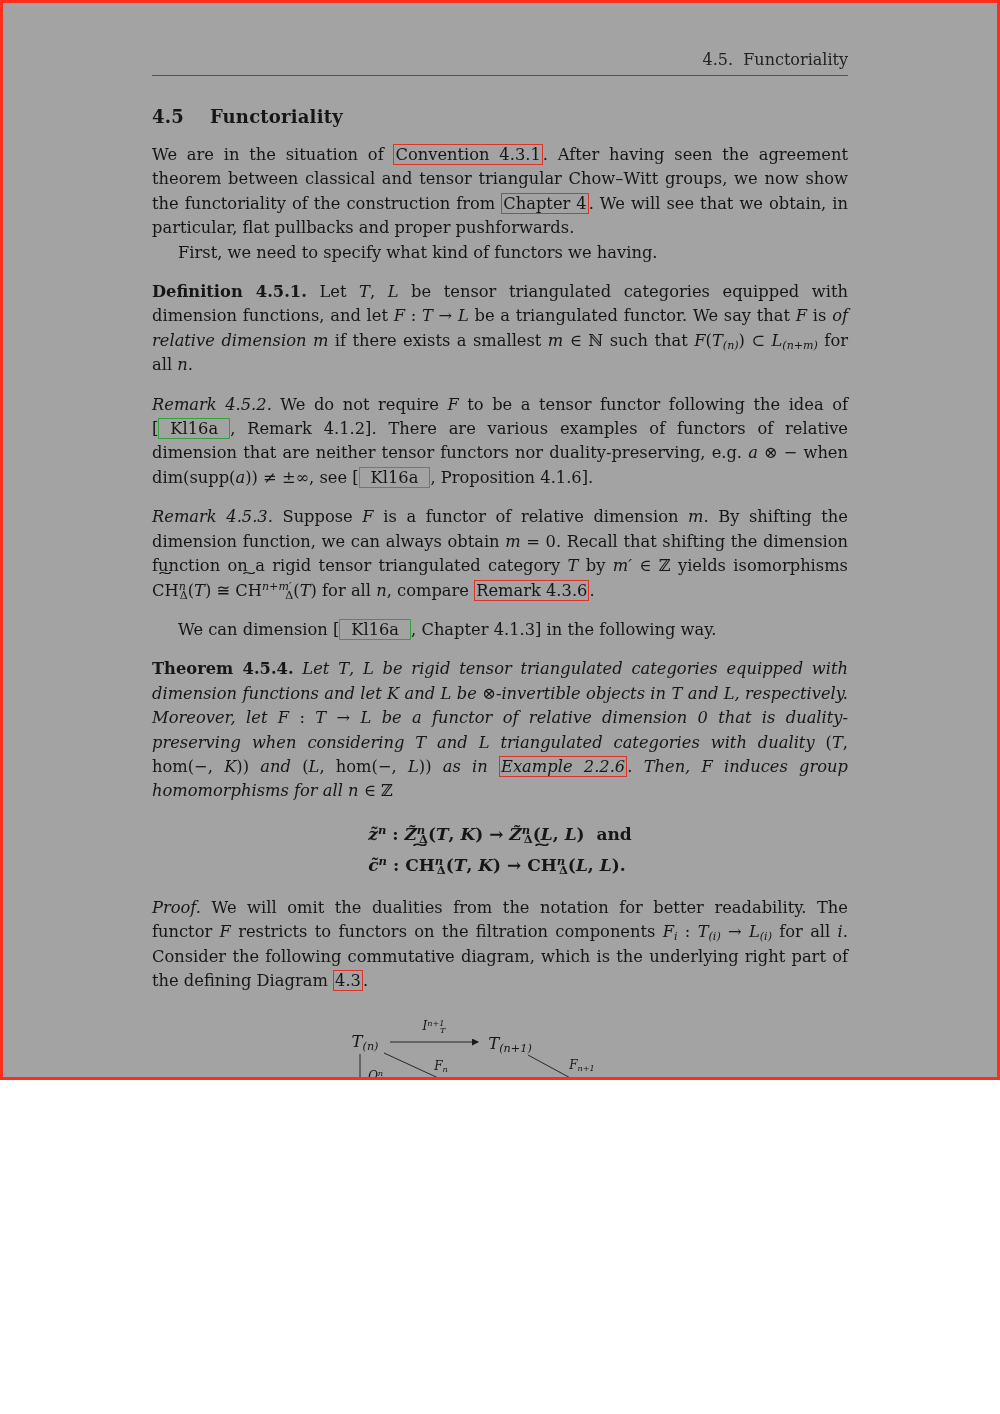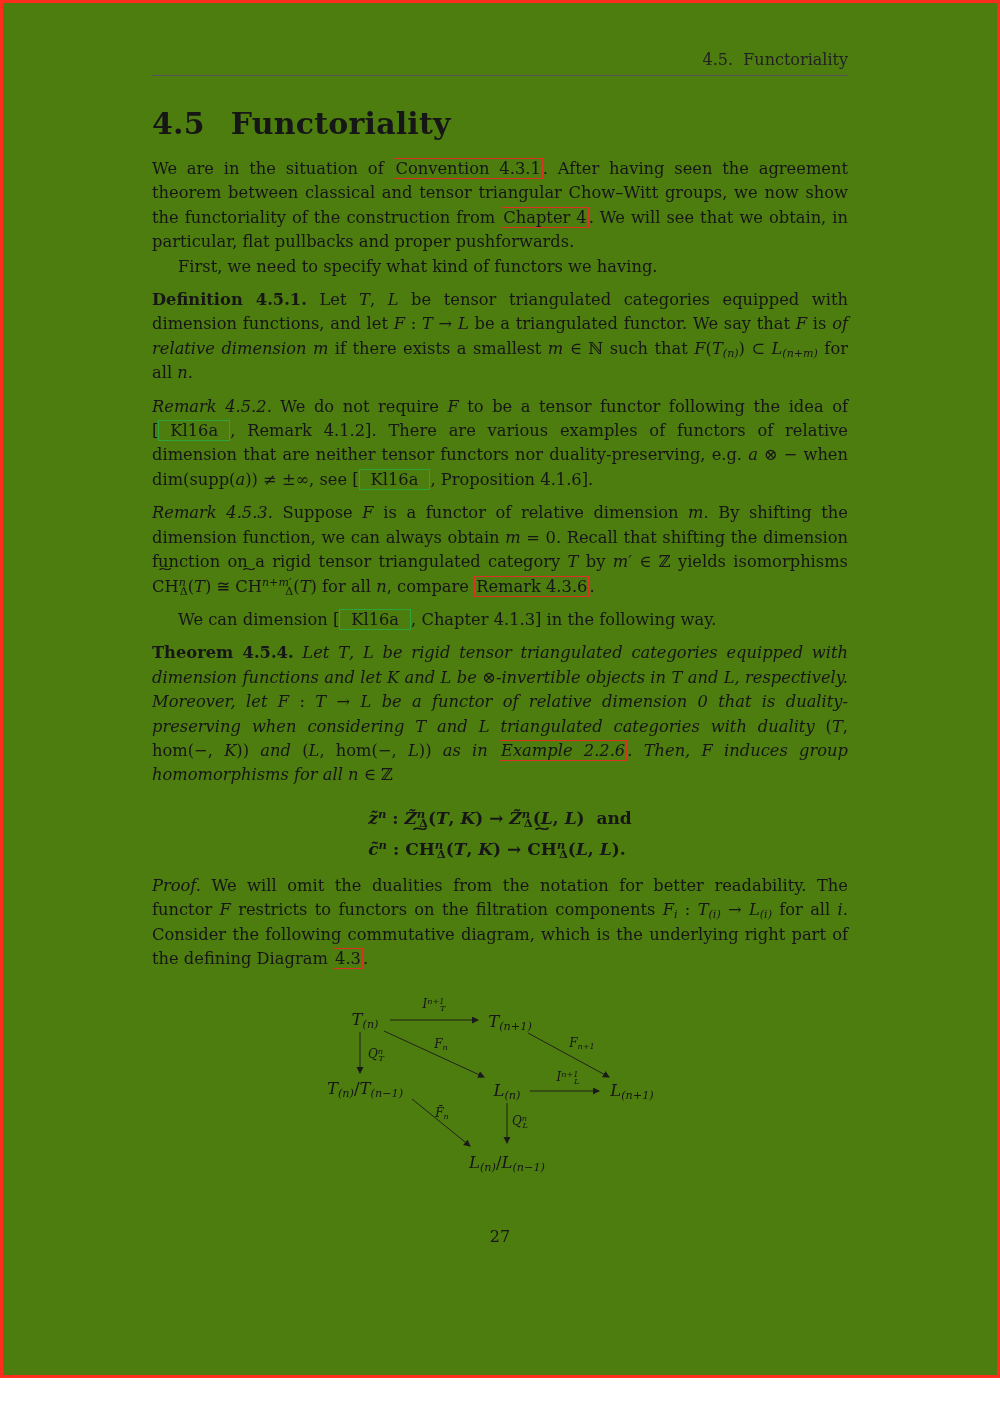--- a/index.html
+++ b/index.html
@@ -1,34 +1,34 @@
 <!DOCTYPE html>
 <html style="--boxr: #dd3326; --boxg: #2fa33c; --pageborder: #ff2d1e;"><head>
 <meta charset="utf-8">
 <style>
   html,body{margin:0;padding:0;background:#ffffff;}
   body{width:1000px;height:1414px;overflow:hidden;}
   .page{
-    position:relative;width:1000px;height:1378px;background:#4d7c0f;
+    position:relative;width:1000px;height:1080px;background:#a3a3a3;
     font-family:"DejaVu Serif","Liberation Serif","DejaVu Sans",serif;
     color:#161616;overflow:hidden;
   }
   .screenshot-border{
     position:absolute;inset:0;border:3px solid var(--pageborder,#ff2d1e);
     pointer-events:none;z-index:20;
   }
   .content{position:absolute;left:152px;right:152px;top:0;}
   .running-head{margin-top:50px;text-align:right;font-size:16px;color:#222;}
   .head-rule{border-bottom:1px solid #555;margin-top:6px;height:0;}
-  h1{margin:30px 0 0 0;font-size:30px;font-weight:700;letter-spacing:.2px;}
+  h1{margin:30px 0 0 0;font-size:18px;font-weight:700;letter-spacing:.2px;}
   h1 .sec-num{margin-right:26px;}
   .para{margin:0;font-size:16.3px;line-height:24.4px;text-align:justify;}
   .p-first{margin-top:16px;}
   .indent{text-indent:26px;}
-  .block{margin-top:9px;}
+  .block{margin-top:15px;}
   .thm{font-style:italic;}
   .equations{margin:15px auto 0 auto;width:fit-content;font-size:17px;line-height:31px;text-align:left;font-weight:bold;}
   .diagram{position:relative;margin:22px auto 0 auto;width:400px;height:192px;font-size:16.5px;}
   .diagram svg.arrows{position:absolute;inset:0;width:100%;height:100%;overflow:visible;}
   .diagram line{stroke:#1a1a1a;stroke-width:0.9;}
   .node{position:absolute;transform:translate(-50%,-50%);white-space:nowrap;}
   .dlabel{position:absolute;transform:translate(-50%,-50%);font-size:12px;white-space:nowrap;}
   .page-number{margin-top:42px;text-align:center;font-size:16px;}
 
   

